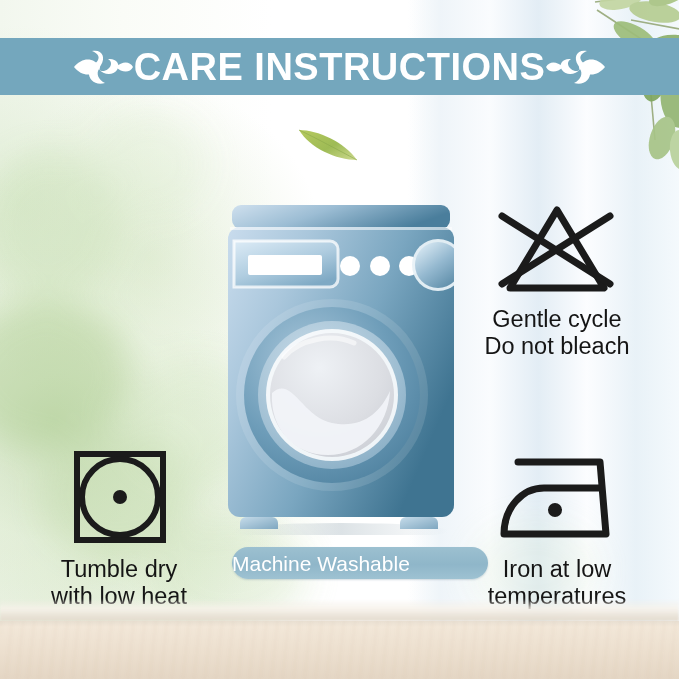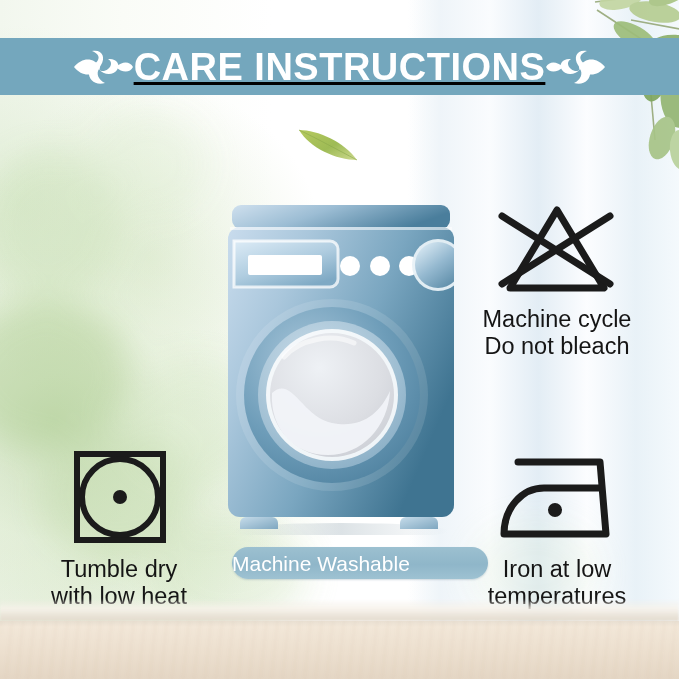--- a/index.html
+++ b/index.html
@@ -87,21 +87,20 @@
   .banner {
     position: absolute;
     left: 0;
     top: 38px;
     width: 679px;
     height: 57px;
     background: #74a7bd;
     display: flex;
     align-items: center;
     justify-content: center;
-    text-decoration: underline;
   }
   .banner-title {
     color: #ffffff;
     font-size: 38px;
     font-weight: bold;
     letter-spacing: 0.5px;
     line-height: 1;
     white-space: nowrap;
     font-family: "Liberation Sans", sans-serif;
   }
@@ -341,21 +340,21 @@
 
 
   <div class="cell" id="cell-bleach">
     <div class="sym">
       <svg width="150" height="100" viewBox="0 0 150 100">
         <path d="M75 12 L122 90 L28 90 Z" stroke="#1b1b1b" stroke-width="7" fill="none" stroke-linejoin="round"></path>
         <path d="M20 18 L128 86" stroke="#1b1b1b" stroke-width="7" fill="none" stroke-linecap="round"></path>
         <path d="M128 18 L20 86" stroke="#1b1b1b" stroke-width="7" fill="none" stroke-linecap="round"></path>
       </svg>
     </div>
-    <div class="cap">Machine cycle
+    <div class="cap">Gentle cycle
 Do not bleach</div>
   </div>
 
   <div class="cell" id="cell-iron">
     <div class="sym">
       <svg width="150" height="100" viewBox="0 0 150 100">
         <path d="M36 14 L118 14 L124 86 L22 86 C22 60, 40 40, 62 40 L117 40" stroke="#1b1b1b" stroke-width="7" fill="none" stroke-linejoin="round" stroke-linecap="round"></path>
         <circle cx="73" cy="62" r="7" fill="#1b1b1b"></circle>
       </svg>
     </div>

